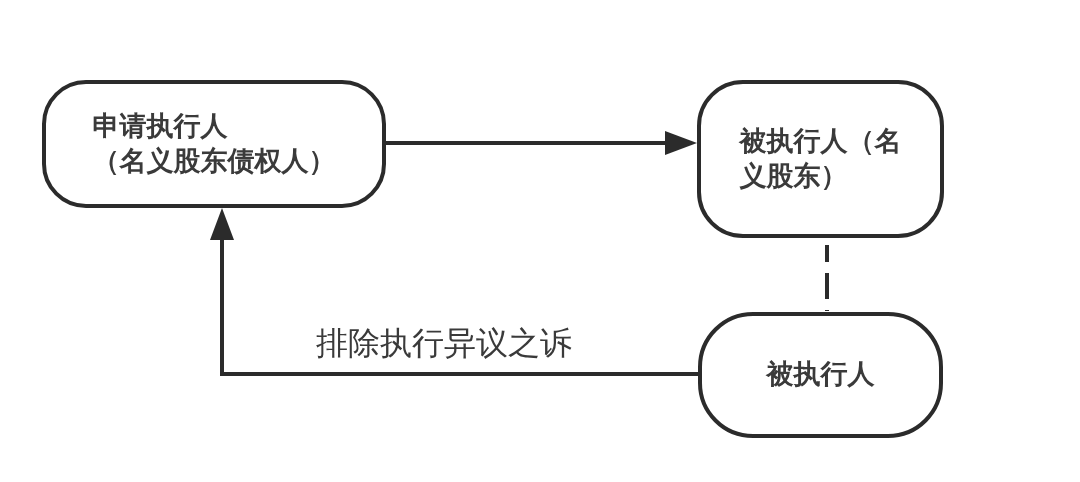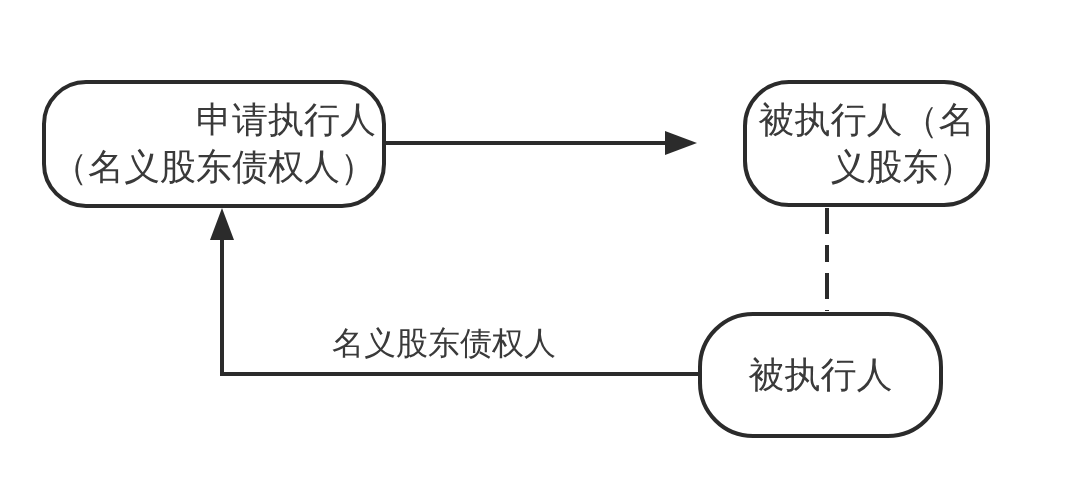--- a/index.html
+++ b/index.html
@@ -41,39 +41,39 @@
     position: absolute;
     box-sizing: border-box;
     background: #ffffff;
     border: 4px solid #2b2b2b;
     display: flex;
     align-items: center;
     justify-content: center;
   }
   .node-label {
     white-space: pre-line;
-    text-align: right;
+    text-align: left;
     color: #3a3a3a;
-    font-size: 36px;
+    font-size: 27px;
     line-height: 1.3;
+    font-weight: bold;
   }
   .node-a {
     left: 42px;
     top: 80px;
     width: 344px;
     height: 128px;
     border-radius: 44px;
   }
   .node-b {
     left: 697px;
     top: 80px;
     width: 247px;
-    height: 127px;
+    height: 158px;
     border-radius: 46px;
-    margin-left: 46px;
   }
   .node-c {
     left: 698px;
     top: 312px;
     width: 245px;
     height: 126px;
     border-radius: 55px;
   }
   .edge-label {
     position: absolute;
@@ -110,15 +110,15 @@
 
   <div class="node node-b">
     <span class="node-label">被执行人（名
 义股东）</span>
   </div>
 
   <div class="node node-c">
     <span class="node-label">被执行人</span>
   </div>
 
-  <div class="edge-label">名义股东债权人</div>
+  <div class="edge-label">排除执行异议之诉</div>
 
 </div>
 
 </body></html>

